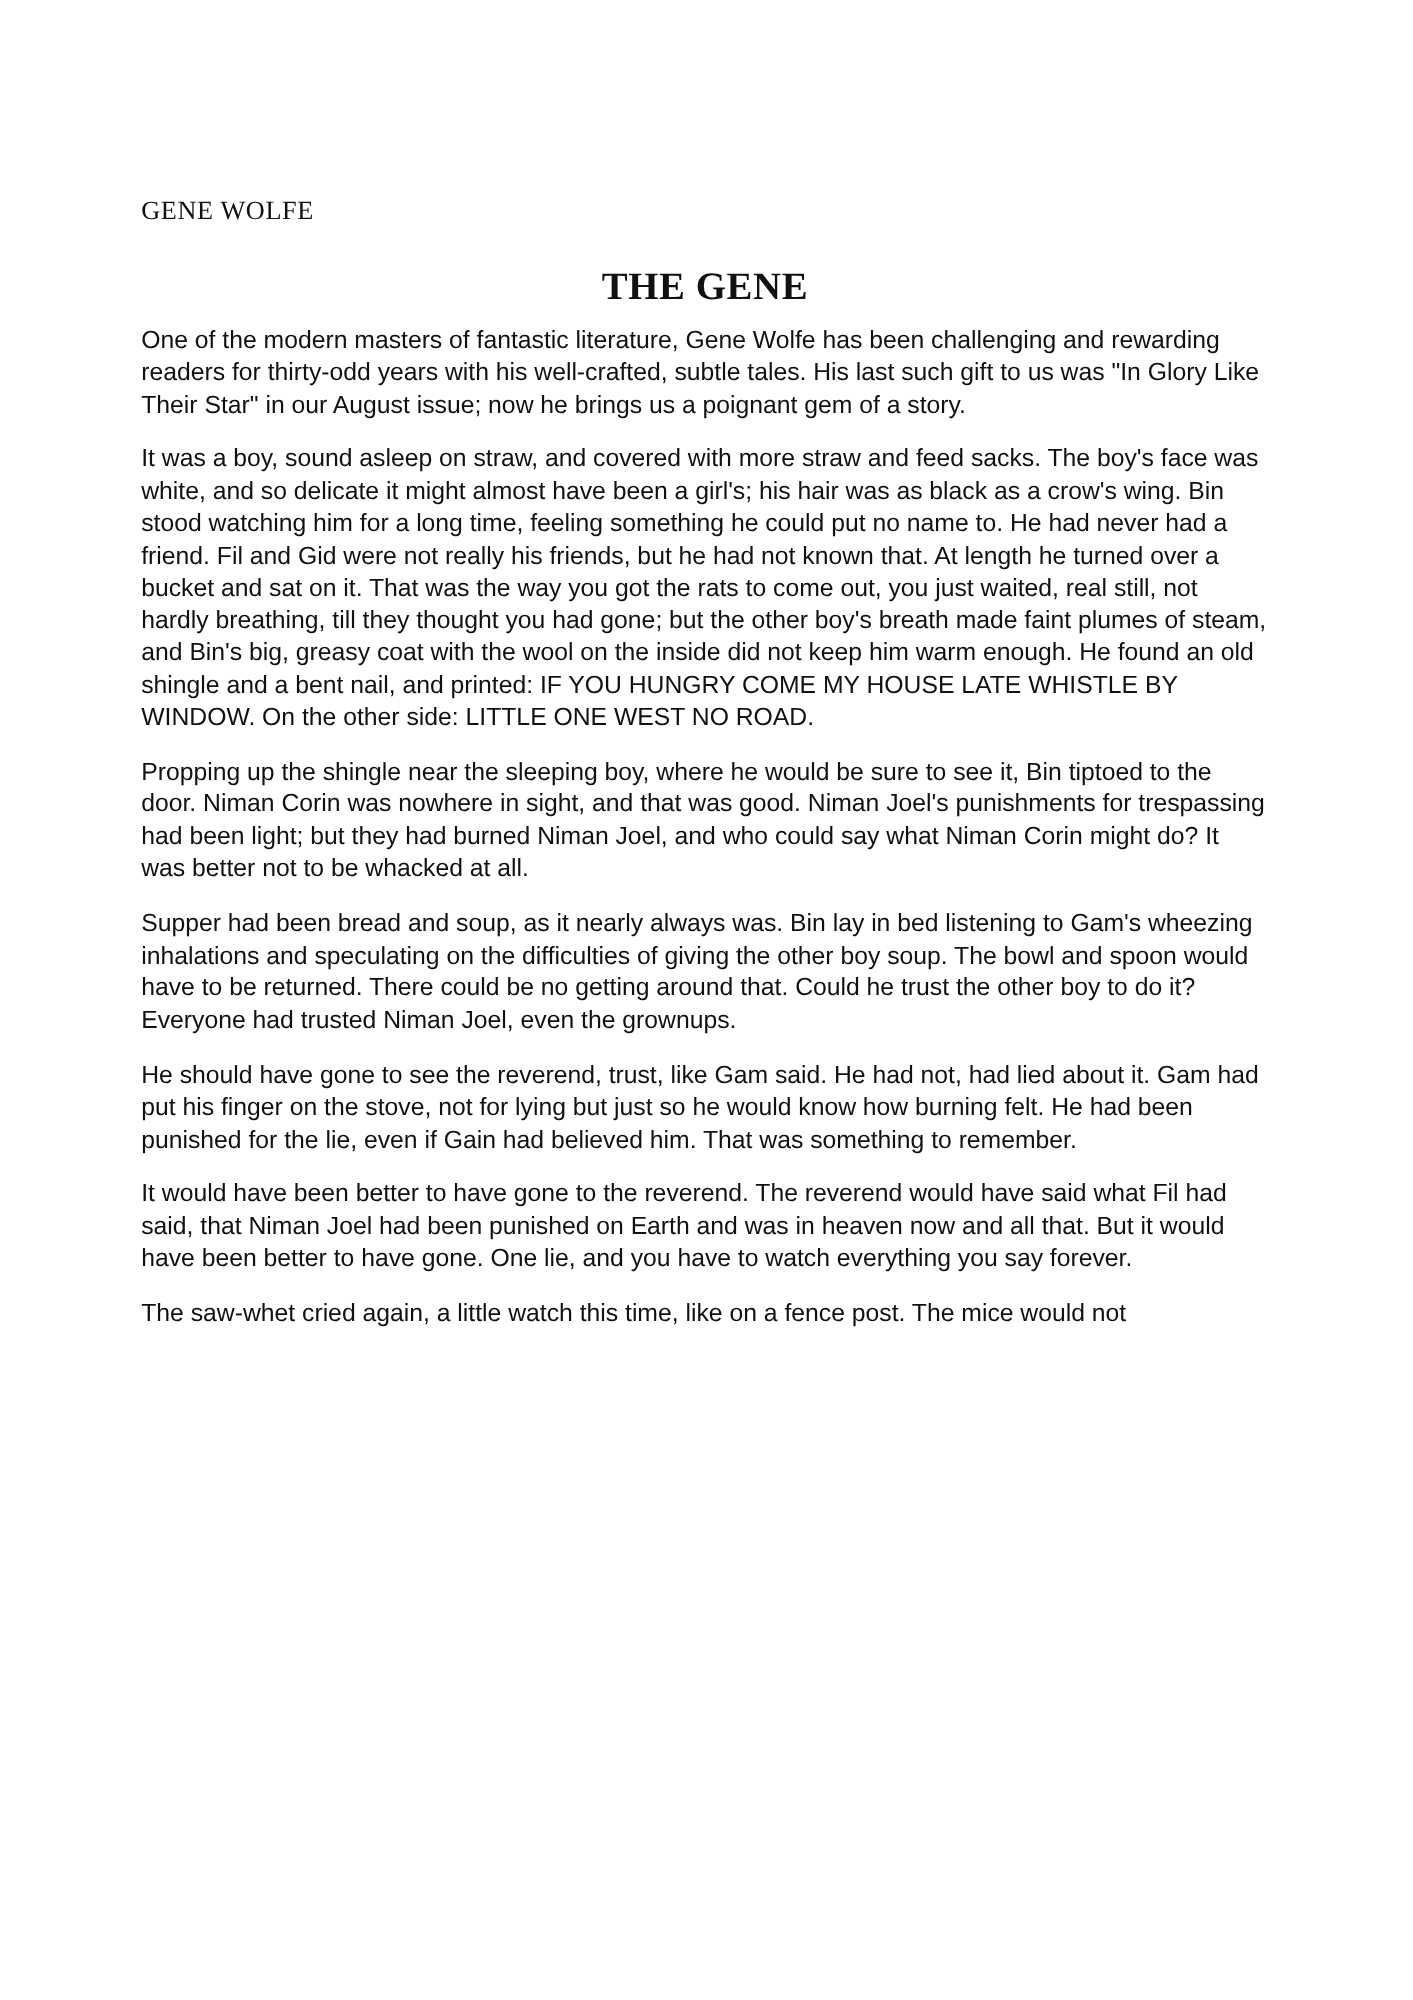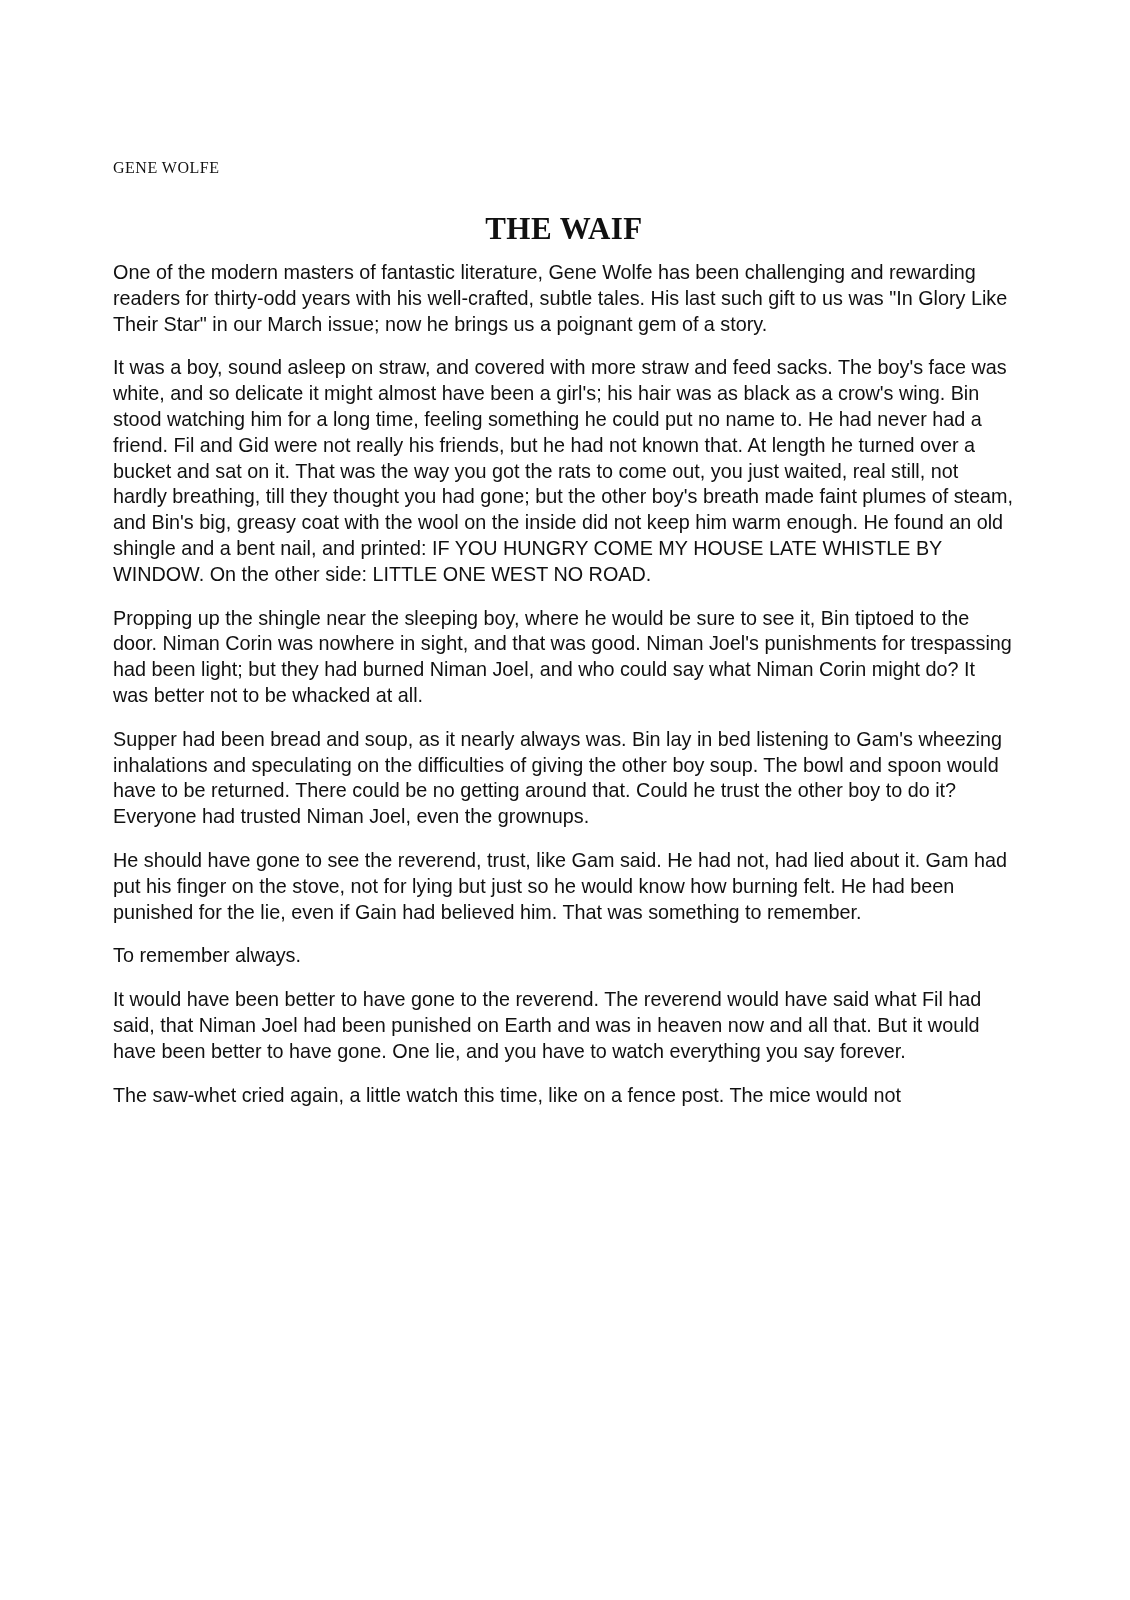--- a/index.html
+++ b/index.html
@@ -14,21 +14,21 @@
     background: #ffffff;
     overflow: hidden;
   }
   .content {
     box-sizing: border-box;
     padding: 156px 115px 0 113px;
     color: #111111;
   }
   .author-header {
     font-family: "Liberation Serif", "DejaVu Serif", serif;
-    font-size: 16px;
+    font-size: 21px;
     line-height: 24px;
     letter-spacing: 0.5px;
     color: #111111;
   }
   .doc-title {
     font-family: "Liberation Serif", "DejaVu Serif", serif;
     font-weight: bold;
     font-size: 31px;
     line-height: 34px;
     text-align: center;
@@ -44,26 +44,25 @@
     color: #111111;
   }
 </style>
 </head>
 <body>
 
 <div class="page">
   <div class="content">
     <div class="author-header">GENE WOLFE</div>
 
-    <h1 class="doc-title">THE WAIF</h1>
+    <h1 class="doc-title">THE GENE</h1>
 
     <div class="body-text">
-      <p>One of the modern masters of fantastic literature, Gene Wolfe has been challenging and rewarding readers for thirty-odd years with his well-crafted, subtle tales. His last such gift to us was "In Glory Like Their Star" in our March issue; now he brings us a poignant gem of a story.</p>
+      <p>One of the modern masters of fantastic literature, Gene Wolfe has been challenging and rewarding readers for thirty-odd years with his well-crafted, subtle tales. His last such gift to us was "In Glory Like Their Star" in our August issue; now he brings us a poignant gem of a story.</p>
       <p>It was a boy, sound asleep on straw, and covered with more straw and feed sacks. The boy's face was white, and so delicate it might almost have been a girl's; his hair was as black as a crow's wing. Bin stood watching him for a long time, feeling something he could put no name to. He had never had a friend. Fil and Gid were not really his friends, but he had not known that. At length he turned over a bucket and sat on it. That was the way you got the rats to come out, you just waited, real still, not hardly breathing, till they thought you had gone; but the other boy's breath made faint plumes of steam, and Bin's big, greasy coat with the wool on the inside did not keep him warm enough. He found an old shingle and a bent nail, and printed: IF YOU HUNGRY COME MY HOUSE LATE WHISTLE BY WINDOW. On the other side: LITTLE ONE WEST NO ROAD.</p>
       <p>Propping up the shingle near the sleeping boy, where he would be sure to see it, Bin tiptoed to the door. Niman Corin was nowhere in sight, and that was good. Niman Joel's punishments for trespassing had been light; but they had burned Niman Joel, and who could say what Niman Corin might do? It was better not to be whacked at all.</p>
       <p>Supper had been bread and soup, as it nearly always was. Bin lay in bed listening to Gam's wheezing inhalations and speculating on the difficulties of giving the other boy soup. The bowl and spoon would have to be returned. There could be no getting around that. Could he trust the other boy to do it? Everyone had trusted Niman Joel, even the grownups.</p>
       <p>He should have gone to see the reverend, trust, like Gam said. He had not, had lied about it. Gam had put his finger on the stove, not for lying but just so he would know how burning felt. He had been punished for the lie, even if Gain had believed him. That was something to remember.</p>
-      <p>To remember always.</p>
       <p>It would have been better to have gone to the reverend. The reverend would have said what Fil had said, that Niman Joel had been punished on Earth and was in heaven now and all that. But it would have been better to have gone. One lie, and you have to watch everything you say forever.</p>
       <p>The saw-whet cried again, a little watch this time, like on a fence post. The mice would not</p>
     </div>
   </div>
 </div>
 
 </body></html>

